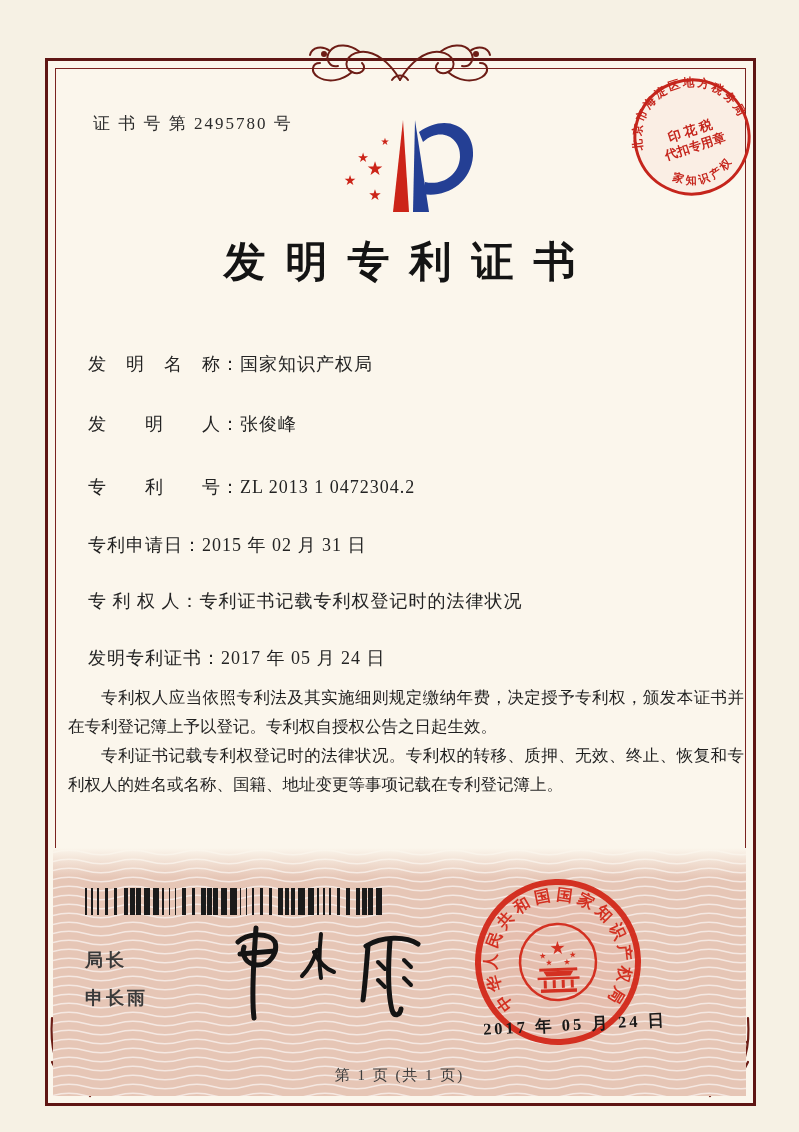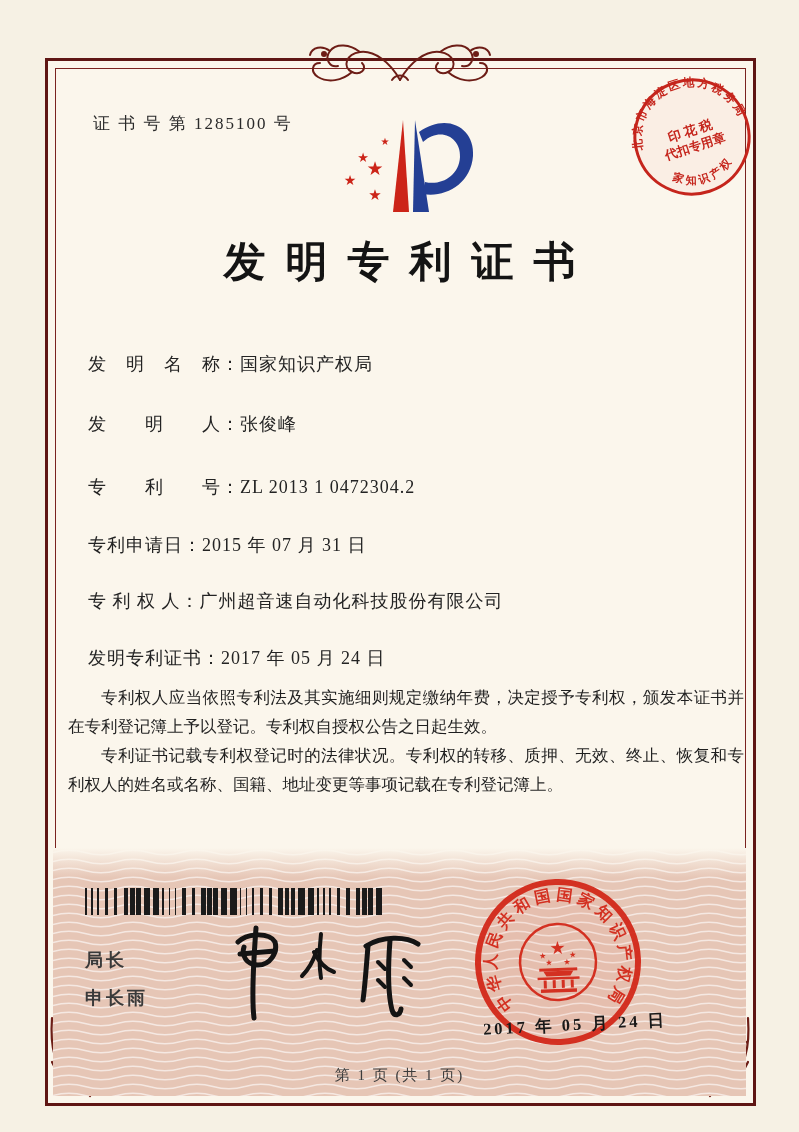--- a/index.html
+++ b/index.html
@@ -101,21 +101,21 @@
 </svg>
 <svg class="abs orn-br" width="72" height="88" viewBox="0 0 72 88">
   <g fill="none" stroke="#6d1d16" stroke-width="2.2" stroke-linecap="round">
     <path d="M6,2 C4,30 8,54 28,66 C44,75 60,68 58,54 C56,42 42,40 38,50 C35,58 42,64 48,61"></path>
     <path d="M8,26 C16,42 28,56 44,80"></path>
     <path d="M6,46 C12,60 20,70 34,78"></path>
     <circle cx="56" cy="76" r="3" fill="#6d1d16"></circle>
   </g>
 </svg>
 
-<div class="abs cert-no">证 书 号 第 1285100 号</div>
+<div class="abs cert-no">证 书 号 第 2495780 号</div>
 
 <svg class="abs logo-svg" width="170" height="140" viewBox="0 0 170 140">
   <g fill="#cc2418" font-family="'DejaVu Sans',sans-serif" text-anchor="middle">
     <text x="50" y="45" font-size="10">★</text>
     <text x="28" y="62" font-size="13">★</text>
     <text x="40" y="75" font-size="19">★</text>
     <text x="15" y="85" font-size="14">★</text>
     <text x="40" y="100" font-size="15">★</text>
   </g>
   <polygon points="68,20 58,112 74,112" fill="#cc2418"></polygon>
@@ -146,24 +146,24 @@
 <div class="abs field-row r0">
   <span class="lab">发　明　名　称：</span><span class="val">国家知识产权局</span>
 </div>
 <div class="abs field-row r1">
   <span class="lab">发　　明　　人：</span><span class="val">张俊峰</span>
 </div>
 <div class="abs field-row r2">
   <span class="lab">专　　利　　号：</span><span class="val">ZL 2013 1 0472304.2</span>
 </div>
 <div class="abs field-row r3">
-  <span class="lab">专利申请日：</span><span class="val">2015 年 07 月 31 日</span>
+  <span class="lab">专利申请日：</span><span class="val">2015 年 02 月 31 日</span>
 </div>
 <div class="abs field-row r4">
-  <span class="lab">专 利 权 人：</span><span class="val">广州超音速自动化科技股份有限公司</span>
+  <span class="lab">专 利 权 人：</span><span class="val">专利证书记载专利权登记时的法律状况</span>
 </div>
 <div class="abs field-row r5">
   <span class="lab">发明专利证书：</span><span class="val">2017 年 05 月 24 日</span>
 </div>
 
 <div class="abs body-text">
   <p>专利权人应当依照专利法及其实施细则规定缴纳年费，决定授予专利权，颁发本证书并在专利登记簿上予以登记。专利权自授权公告之日起生效。</p>
   <p>专利证书记载专利权登记时的法律状况。专利权的转移、质押、无效、终止、恢复和专利权人的姓名或名称、国籍、地址变更等事项记载在专利登记簿上。</p>
 </div>
 

